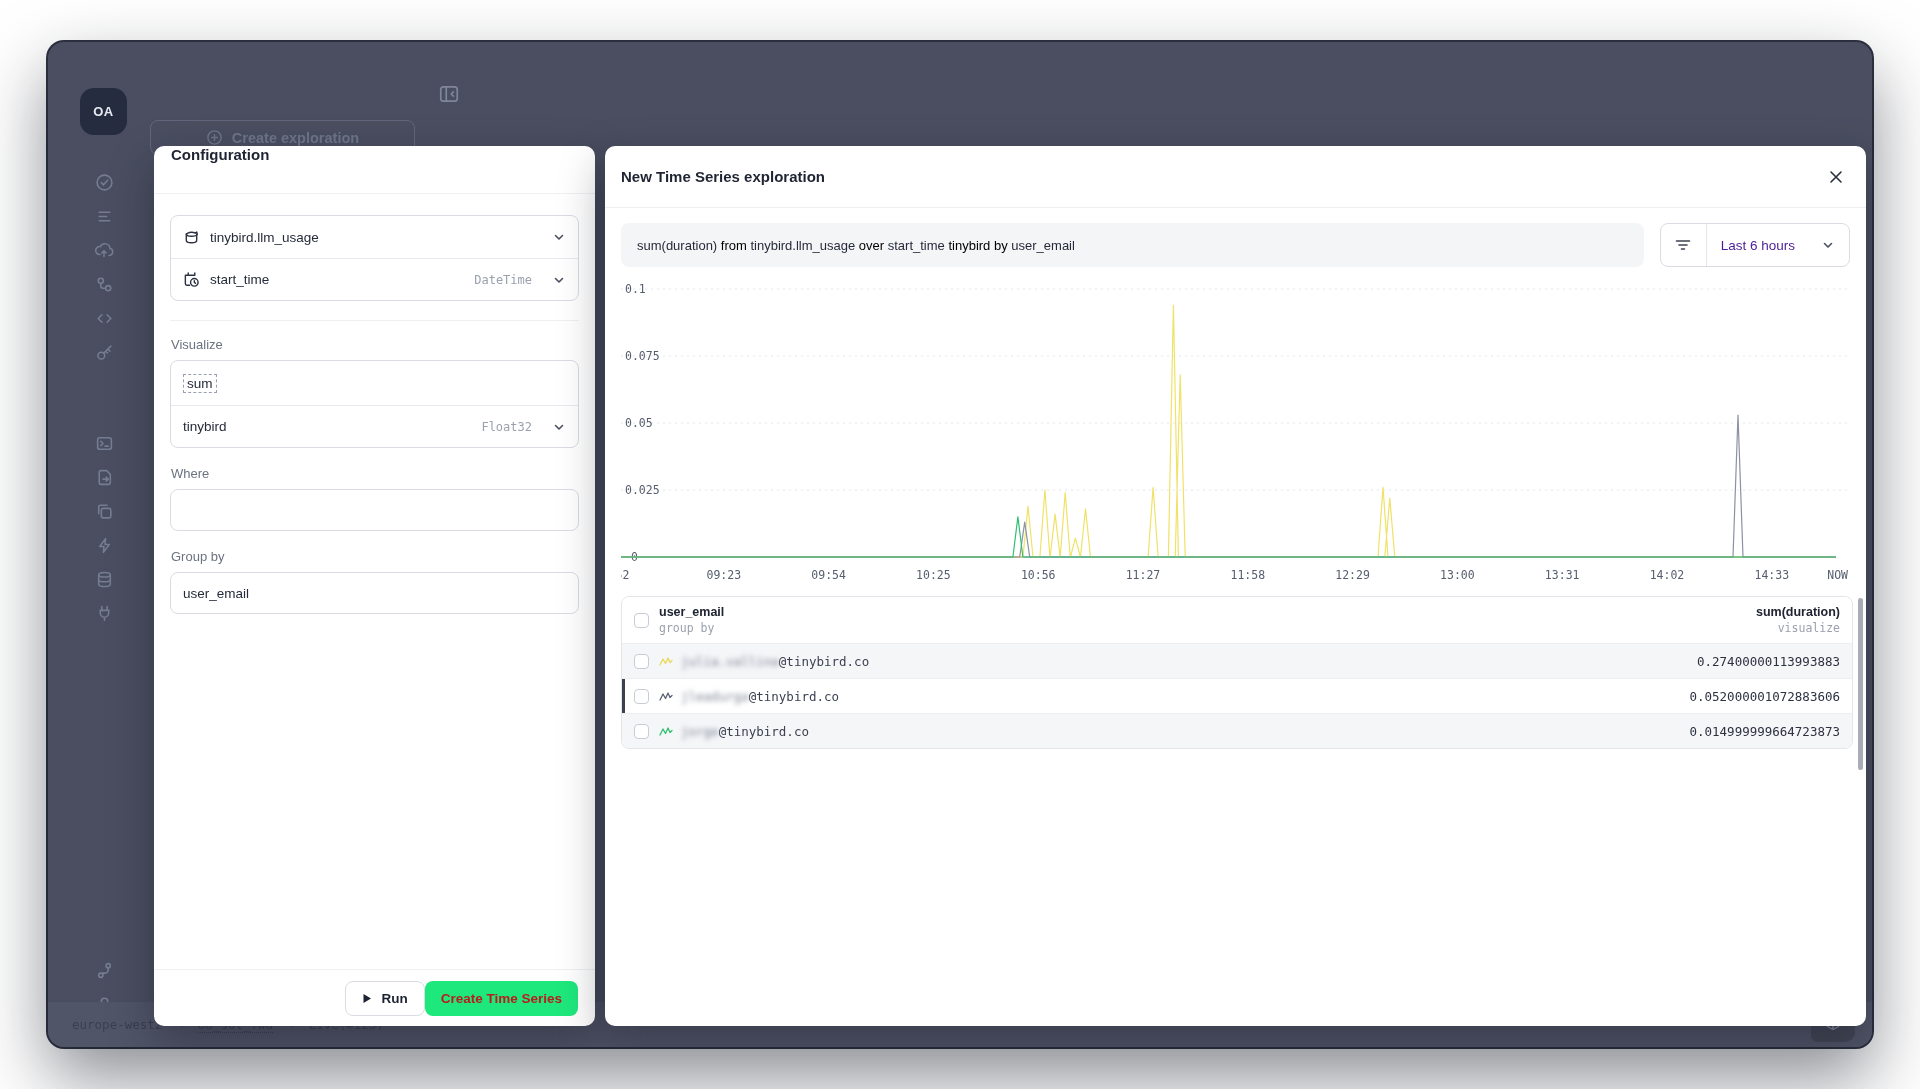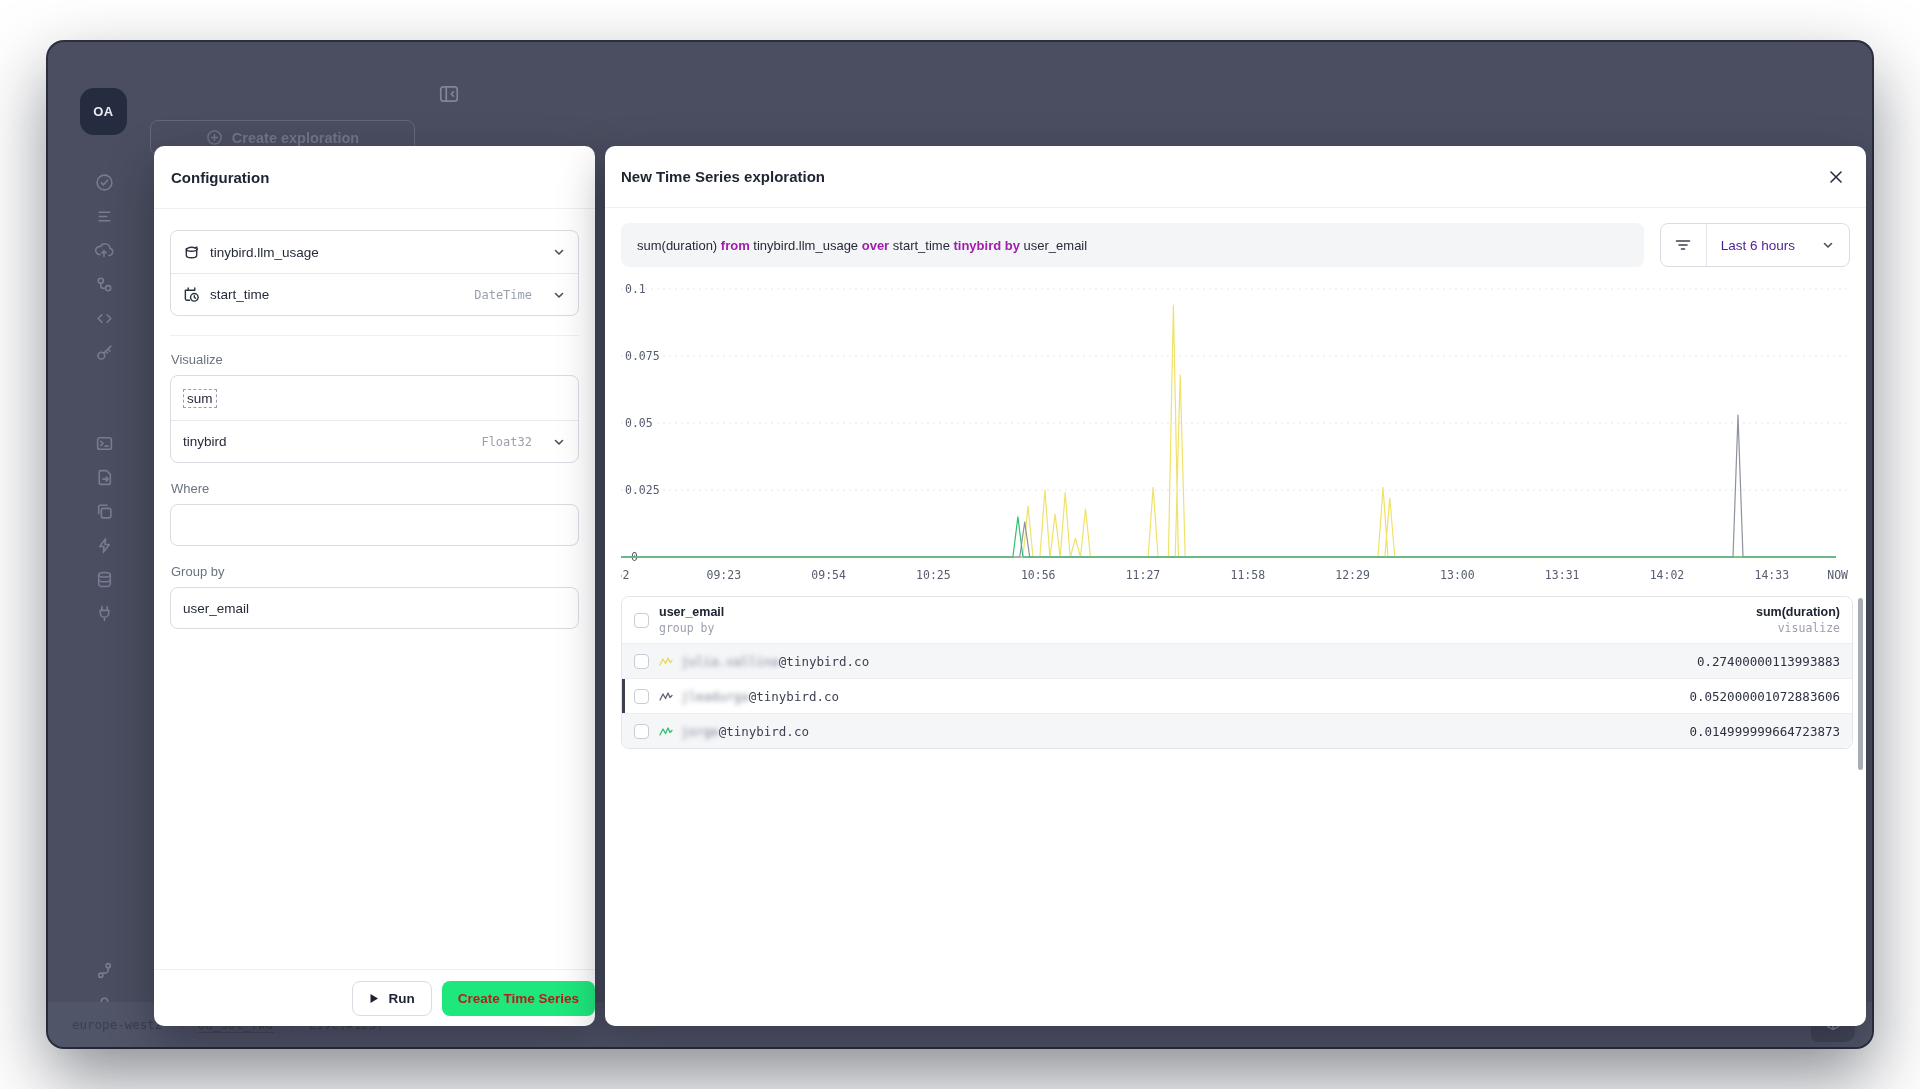--- a/index.html
+++ b/index.html
@@ -36,58 +36,58 @@
   .cube-badge { position:absolute; right:17px; bottom:5px; width:44px; height:38px;
     background:#434757; border-radius:7px 7px 10px 7px; display:flex; align-items:center;
     justify-content:center; color:#8b90a3; }
 
   
   .card { position:absolute; background:#ffffff; border-radius:10px;
     box-shadow:0 18px 45px rgba(18,21,33,.38); }
 
   
   .config-card { left:106px; top:104px; width:441px; height:880px; }
-  .card-header { height:63px; display:flex; align-items:center; padding:0 17px;
+  .card-header { height:48px; display:flex; padding:0 17px;
     border-bottom:1px solid #eef0f3; }
   .card-title { font-size:15px; font-weight:700; color:#1f2433; }
   .config-body { padding:21px 16px 0 16px; }
   .field-group { border:1px solid #d9dce3; border-radius:8px; overflow:hidden; background:#fff; }
   .field-row { height:42px; display:flex; align-items:center; padding:0 12px; gap:10px; }
   .field-row + .field-row { border-top:1px solid #e7e9ee; }
   .field-label { font-size:13.5px; color:#262b3a; flex:1; }
   .type-tag { font-size:12px; color:#9aa0ad; margin-right:10px; }
   .chev { color:#4a5060; flex:none; display:flex; }
   .section-divider { height:1px; background:#eef0f3; margin:19px 0 16px 0; }
   .section-label { font-size:13px; color:#6b7280; margin:0 0 8px 1px; }
   .agg-row { height:44px; display:flex; align-items:center; padding:0 12px; }
   .agg-token { font-size:13.5px; color:#262b3a; border:1px dashed #98a0b2; padding:1px 3px; }
   .single-input { border:1px solid #d9dce3; border-radius:8px; height:42px; display:flex;
     align-items:center; padding:0 12px; font-size:13.5px; color:#262b3a; background:#fff; }
   .spacer18 { height:18px; }
   .config-footer { position:absolute; left:0; right:0; bottom:0; height:57px;
     border-top:1px solid #eef0f3; display:flex; align-items:center;
-    justify-content:flex-end; gap:10px; padding:0 0; }
+    justify-content:flex-end; padding:0 17px; }
   .run-btn { height:35px; padding:0 16px; border:1px solid #d9dce3; border-radius:8px;
     background:#fff; display:flex; align-items:center; gap:9px; font-size:13.5px;
     font-weight:600; color:#1d2333; cursor:pointer; }
   .create-btn { height:35px; padding:0 16px; border:none; border-radius:8px;
     background:#1ee87c; font-size:13.5px; font-weight:700; color:#b91c1c; cursor:pointer; }
 
   
   .modal-card { left:557px; top:104px; width:1261px; height:880px; }
   .modal-header { height:62px; display:flex; align-items:center; padding:0 16px;
     border-bottom:1px solid #eef0f3;gap:48px; }
   .modal-title { font-size:15px; font-weight:700; color:#1f2433; flex:1; }
   .close-x { width:28px; height:28px; display:flex; align-items:center; justify-content:center;
     color:#2a2f3e; cursor:pointer; font-size:15px; }
   .toolbar { display:flex; padding:15px 16px 0 16px; gap:16px; }
   .query-bar { flex:1; height:44px; background:#f4f5f7; border-radius:8px;
     display:flex; align-items:center; padding:0 16px; font-size:13px; white-space:pre; }
   .query-bar .tk { color:#262b3a; }
-  .query-bar .tk.muted { color:#a21caf;font-weight:bold; }
+  .query-bar .tk.muted { color:#000000; }
   .time-control { height:44px; border:1px solid #d9dce3; border-radius:8px; display:flex;
     align-items:stretch; flex:none; }
   .filter-seg { width:46px; display:flex; align-items:center; justify-content:center;
     border-right:1px solid #e3e5ea; color:#3b4150; cursor:pointer; }
   .range-seg { display:flex; align-items:center; gap:26px; padding:0 14px; cursor:pointer; }
   .range-label { font-size:13.5px; color:#4c1d95; }
 
   .chart-wrap { padding:10px 5px 0 16px; }
 
   

